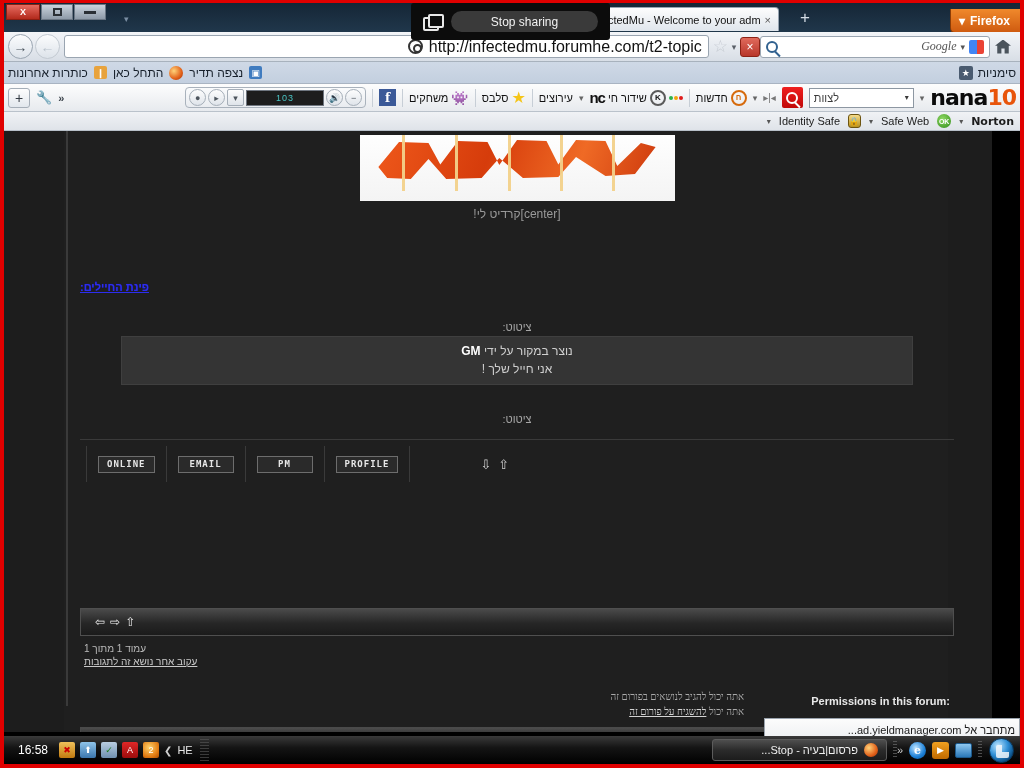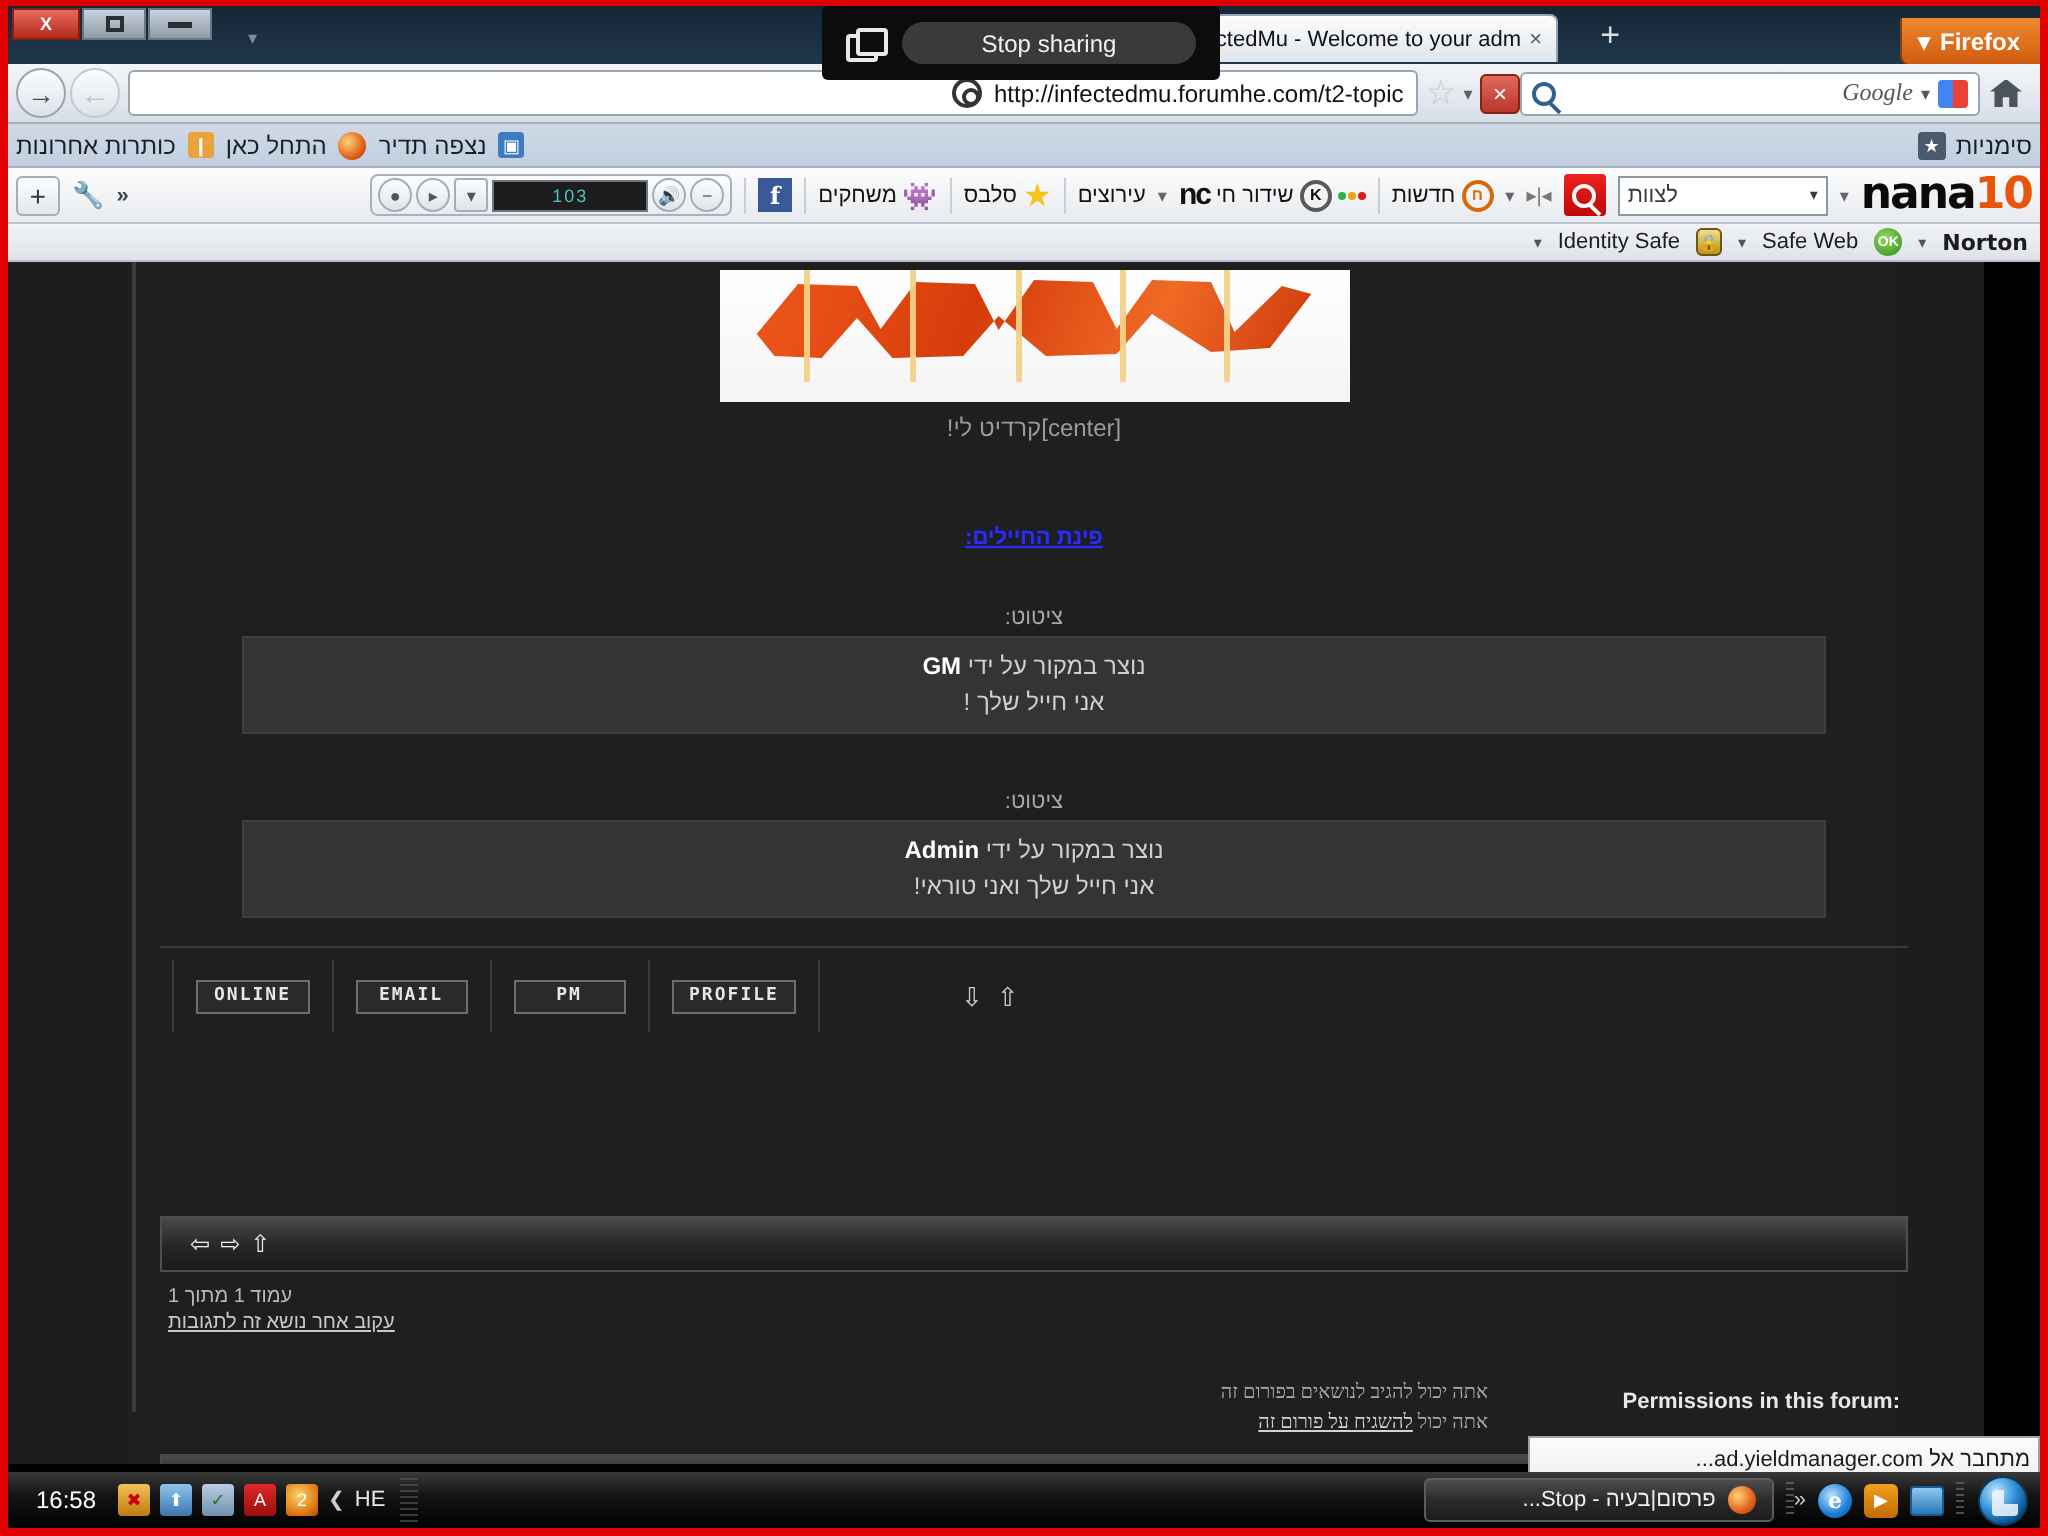--- a/index.html
+++ b/index.html
@@ -84,21 +84,21 @@
       linear-gradient(90deg,#4285f4 0 50%, #ea4335 50% 100%); border-radius:2px;}
   .mag{ width:12px;height:12px;border:2px solid #31618f;border-radius:50%;position:relative;}
   .mag:after{content:"";position:absolute;right:-5px;bottom:-4px;width:7px;height:2px;
      background:#31618f;transform:rotate(45deg);}
   .stopbtn{ width:20px;height:20px;background:linear-gradient(#e06a5c,#b8362a);
     border:1px solid #8c2216;border-radius:3px;color:#fff;font-size:12px;
     display:flex;align-items:center;justify-content:center;}
   .star{ color:#c7ccd3; font-size:17px; }
   .urlbar{ flex:1; height:23px; background:#fff; border:1px solid #9aa5b1;border-radius:3px;
     display:flex;align-items:center;justify-content:flex-end;gap:6px;padding:0 6px;
-    color:#111; font-size:12px; margin:0 4px; }
+    color:#111; font-size:16px; margin:0 4px; }
   .spiral{width:15px;height:15px;border:2px solid #333;border-radius:50%;position:relative;}
   .spiral:after{content:"";position:absolute;left:3px;top:3px;width:5px;height:5px;
      border:2px solid #333;border-radius:50%;}
   .navarrows{ display:flex; gap:2px; align-items:center; }
   .circbtn{ width:25px;height:25px;border-radius:50%;border:1px solid #9aa5b1;
     background:linear-gradient(#fbfcfd,#dde3ea); display:flex;align-items:center;
     justify-content:center;color:#46505a;font-size:14px;}
   .circbtn.dim{ color:#b9c2cb; border-color:#c3cad2; }
 
   
@@ -200,22 +200,22 @@
   }
   .bannerimg .word{
     position:absolute; left:10px; top:2px; width:295px; height:50px;
     background:
       linear-gradient(110deg,#f05a1c 0%,#d63c0b 40%,#ef6a25 70%,#c9330a 100%);
     clip-path:polygon(3% 60%,10% 10%,20% 12%,24% 55%,30% 8%,40% 10%,44% 56%,50% 6%,60% 8%,64% 55%,70% 6%,80% 8%,84% 58%,92% 12%,97% 20%,90% 74%,80% 78%,70% 40%,64% 80%,52% 82%,44% 42%,38% 82%,26% 84%,20% 44%,14% 84%,6% 82%);
   }
   .bannerimg .band{ position:absolute; top:0; width:3px; height:56px; background:#f2d18a;
      opacity:.95; }
   .credit{ text-align:center; color:#9a9a9a; font-size:12px; padding:6px 0 0; direction:rtl; }
-  .bluelink{ display:block; text-align:center; color:#2d2df0; font-weight:bold;
-     font-size:11px; margin:42px 0 0; text-shadow:0 0 1px #1a1aa8; }
+  .bluelink{ display:block; text-align:left; color:#2d2df0; font-weight:bold;
+     font-size:11px; margin:60px 0 0; text-shadow:0 0 1px #1a1aa8; }
 
   .quotehead{ text-align:center; color:#a6a6a6; font-size:11px; margin:28px 0 3px; }
   .quotebox{ margin:0 41px; background:#343434; border:1px solid #3f3f3f;
      padding:5px 8px 6px; text-align:center; color:#cfcfcf; font-size:12px; line-height:1.5;}
   .quotebox b{ color:#fff; }
 
   .hr-line{ height:1px; background:#3a3a3a; margin-top:14px; }
 
   .btnrow{ display:flex; align-items:center; justify-content:flex-start;
      padding:6px 0 10px; gap:0; direction:ltr; }
@@ -496,27 +496,20 @@
           <div class="quotehead">ציטוט:</div>
           <div class="quotebox">
             <div>
               <span>נוצר במקור על ידי</span>
               <b>GM</b>
             </div>
             <div>אני חייל שלך !</div>
           </div>
 
           <div class="quotehead">ציטוט:</div>
-          <div class="quotebox">
-            <div>
-              <span>נוצר במקור על ידי</span>
-              <b>Admin</b>
-            </div>
-            <div>אני חייל שלך ואני טוראי!</div>
-          </div>
 
           <div class="hr-line"></div>
 
           <div class="btnrow">
             <span class="vsep"></span>
             <span class="pbtn">ONLINE</span>
             <span class="vsep"></span>
             <span class="pbtn">EMAIL</span>
             <span class="vsep"></span>
             <span class="pbtn">PM</span>

